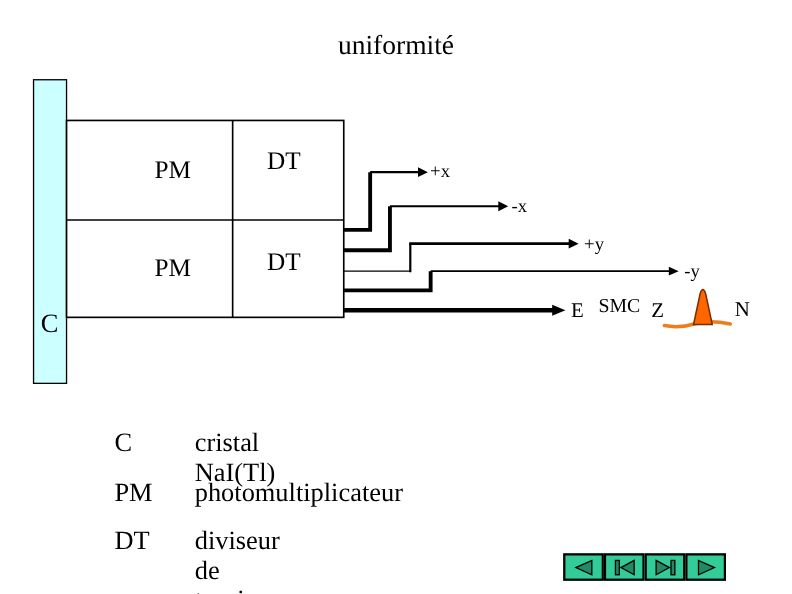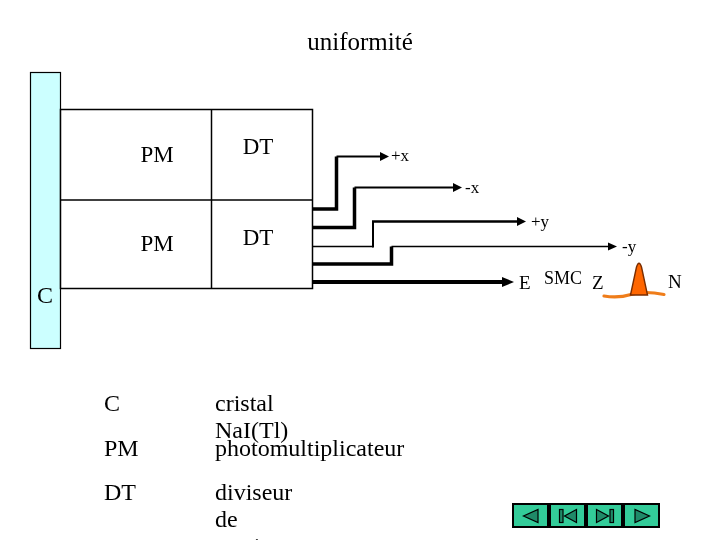--- a/index.html
+++ b/index.html
@@ -24,21 +24,21 @@
   .lbl.leftmid  { transform: translateY(-50%); }
 
   .box-label   { font-size: 23px; }
   .crystal-lbl { font-size: 24px; }
   .axis-lbl    { font-size: 17px; }
   .out-lbl     { font-size: 19px; }
   .smc-lbl     { font-size: 18px; }
 
   .legend-row { position: absolute; left: 0; font-size: 24px; }
   .legend-term { position: absolute; left: 104px; top: 0; }
-  .legend-desc { position: absolute; left: 177px; top: 0; margin-left: 38px; }
+  .legend-desc { position: absolute; left: 177px; top: 0; }
 
   .nav {
     position: absolute; left: 512px; top: 503px;
     display: flex; flex-direction: row;
   }
   .nav-btn {
     width: 37px; height: 25px;
     background: #33cc99;
     border: 2px solid #000;
     display: flex; align-items: center; justify-content: center;

